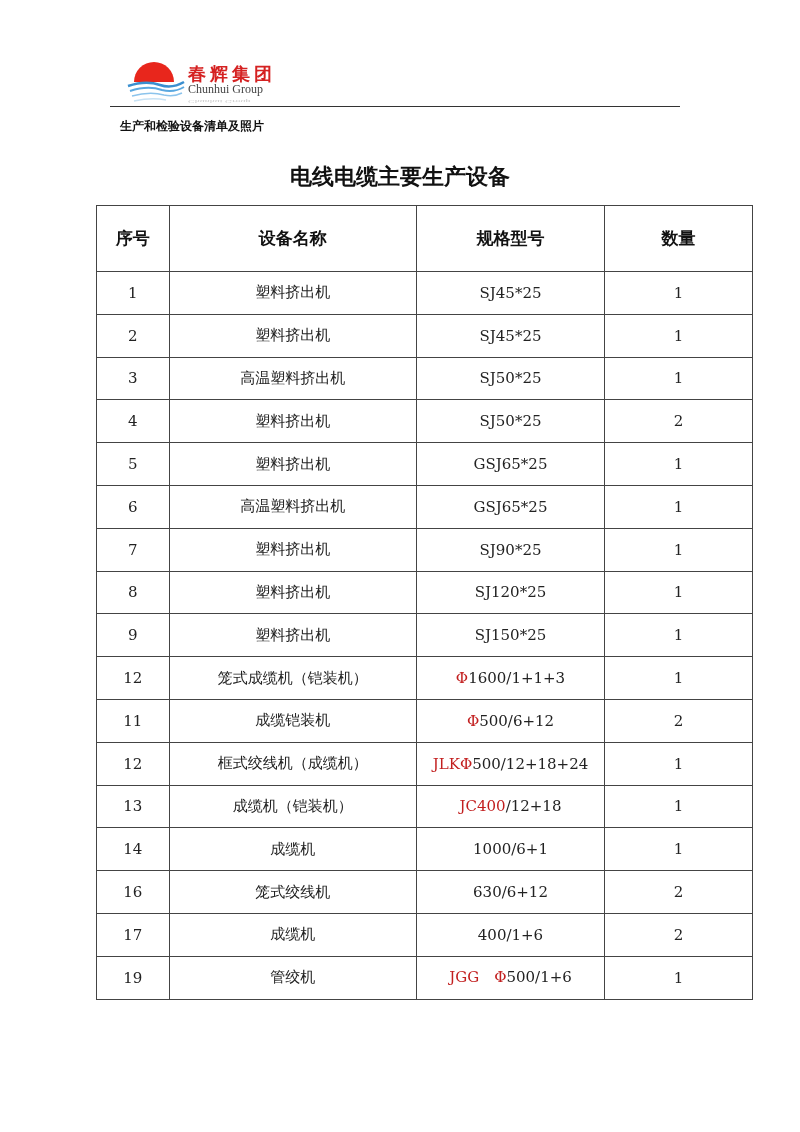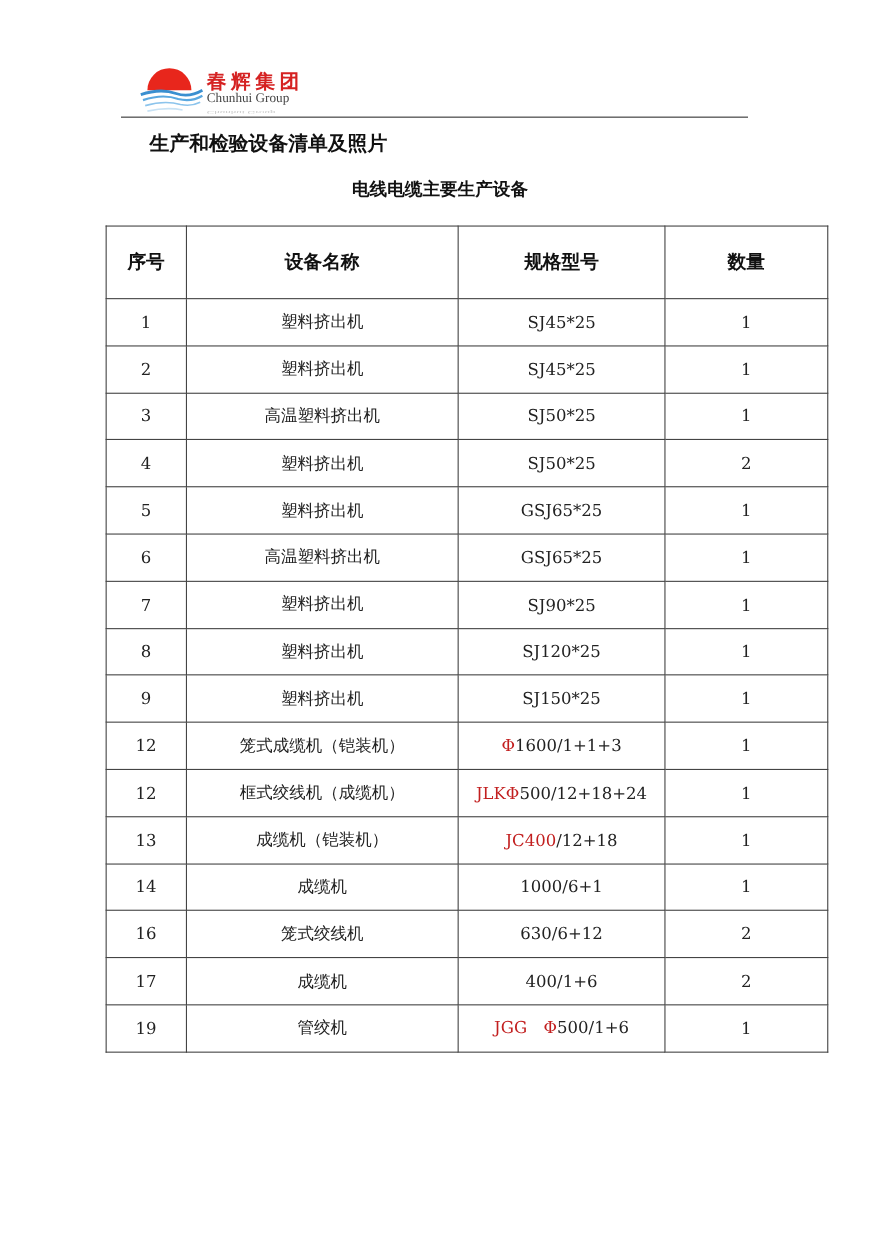--- a/index.html
+++ b/index.html
@@ -8,24 +8,24 @@
     .logo { position: absolute; left: 126px; top: 58px; width: 150px; height: 48px; }
     .logo svg { position: absolute; left: 0; top: 0; }
     .logo-cn { position: absolute; left: 62px; top: 4px; font-size: 18px; font-weight: bold;
       color: #d52222; letter-spacing: 4px; font-family: "DejaVu Serif", serif; white-space: nowrap; }
     .logo-en { position: absolute; left: 62px; top: 24px; font-size: 12px; color: #444;
       font-family: "Liberation Serif", serif; white-space: nowrap; }
     .logo-en-reflect { position: absolute; left: 62px; top: 38px; font-size: 10px; color: #ccc;
       font-family: "Liberation Serif", serif; transform: scaleY(-0.4); white-space: nowrap; }
     .header-rule { position: absolute; left: 110px; top: 106px; width: 570px; height: 0;
       border-top: 1.5px solid #333; }
-    .section-title { position: absolute; left: 136px; top: 118px; font-size: 18px; font-weight: bold;
+    .section-title { position: absolute; left: 120px; top: 118px; font-size: 12px; font-weight: bold;
       font-family: "DejaVu Sans", sans-serif; color: #111; }
     .table-title { position: absolute; left: 0; width: 800px; top: 162px; text-align: center;
-      font-size: 16px; font-weight: bold; font-family: "DejaVu Sans", sans-serif; color: #111; }
+      font-size: 22px; font-weight: bold; font-family: "DejaVu Sans", sans-serif; color: #111; }
     table { position: absolute; left: 96px; top: 205px; width: 657px; border-collapse: collapse; }
     td, th { border: 1px solid #444; text-align: center; padding: 0; }
     th { height: 65px; font-size: 17px; font-weight: bold; font-family: "DejaVu Sans", sans-serif; color: #111; }
     td { height: 41.8px; font-size: 15px; font-family: "DejaVu Serif", serif; color: #222; }
     .c1 { width: 72px; } .c2 { width: 248px; } .c3 { width: 187px; } .c4 { width: 148px; }
     .red { color: #c21f1f; }
     .spec { font-family: "DejaVu Serif", serif; }
   </style>
 </head>
 <body>
@@ -111,20 +111,26 @@
         <td class="spec"><span class="red"></span><span>SJ150*25</span></td>
         <td>1</td>
       </tr>
       <tr>
         <td>12</td>
         <td>笼式成缆机（铠装机）</td>
         <td class="spec"><span class="red">Φ</span><span>1600/1+1+3</span></td>
         <td>1</td>
       </tr>
       <tr>
+        <td>11</td>
+        <td>成缆铠装机</td>
+        <td class="spec"><span class="red">Φ</span><span>500/6+12</span></td>
+        <td>2</td>
+      </tr>
+      <tr>
         <td>12</td>
         <td>框式绞线机（成缆机）</td>
         <td class="spec"><span class="red">JLKΦ</span><span>500/12+18+24</span></td>
         <td>1</td>
       </tr>
       <tr>
         <td>13</td>
         <td>成缆机（铠装机）</td>
         <td class="spec"><span class="red">JC400</span><span>/12+18</span></td>
         <td>1</td>

